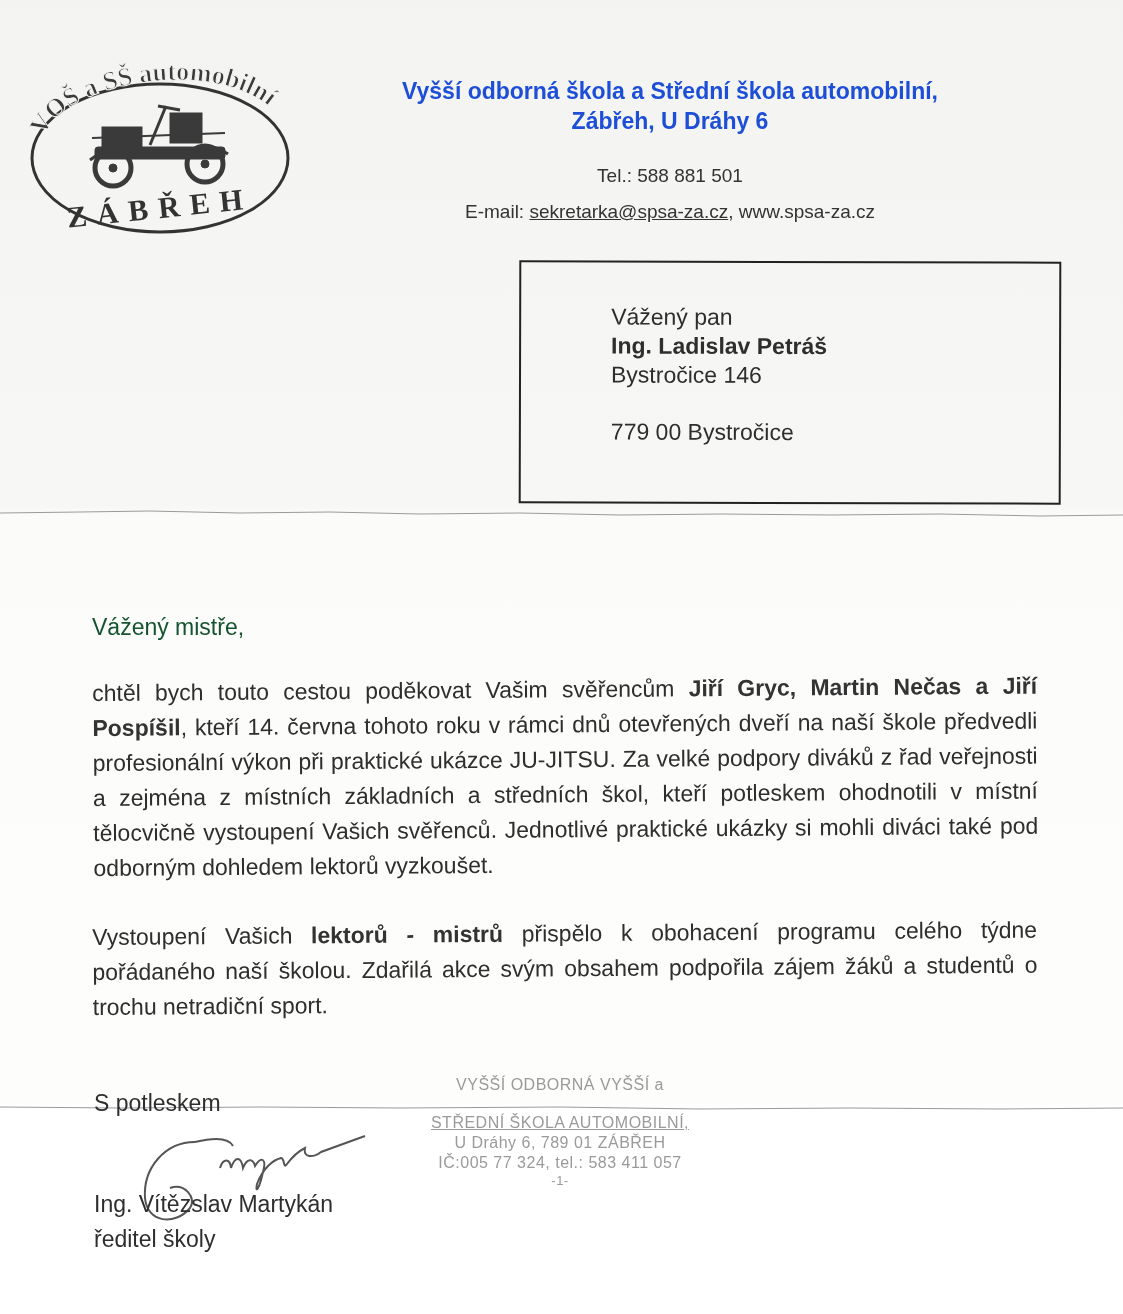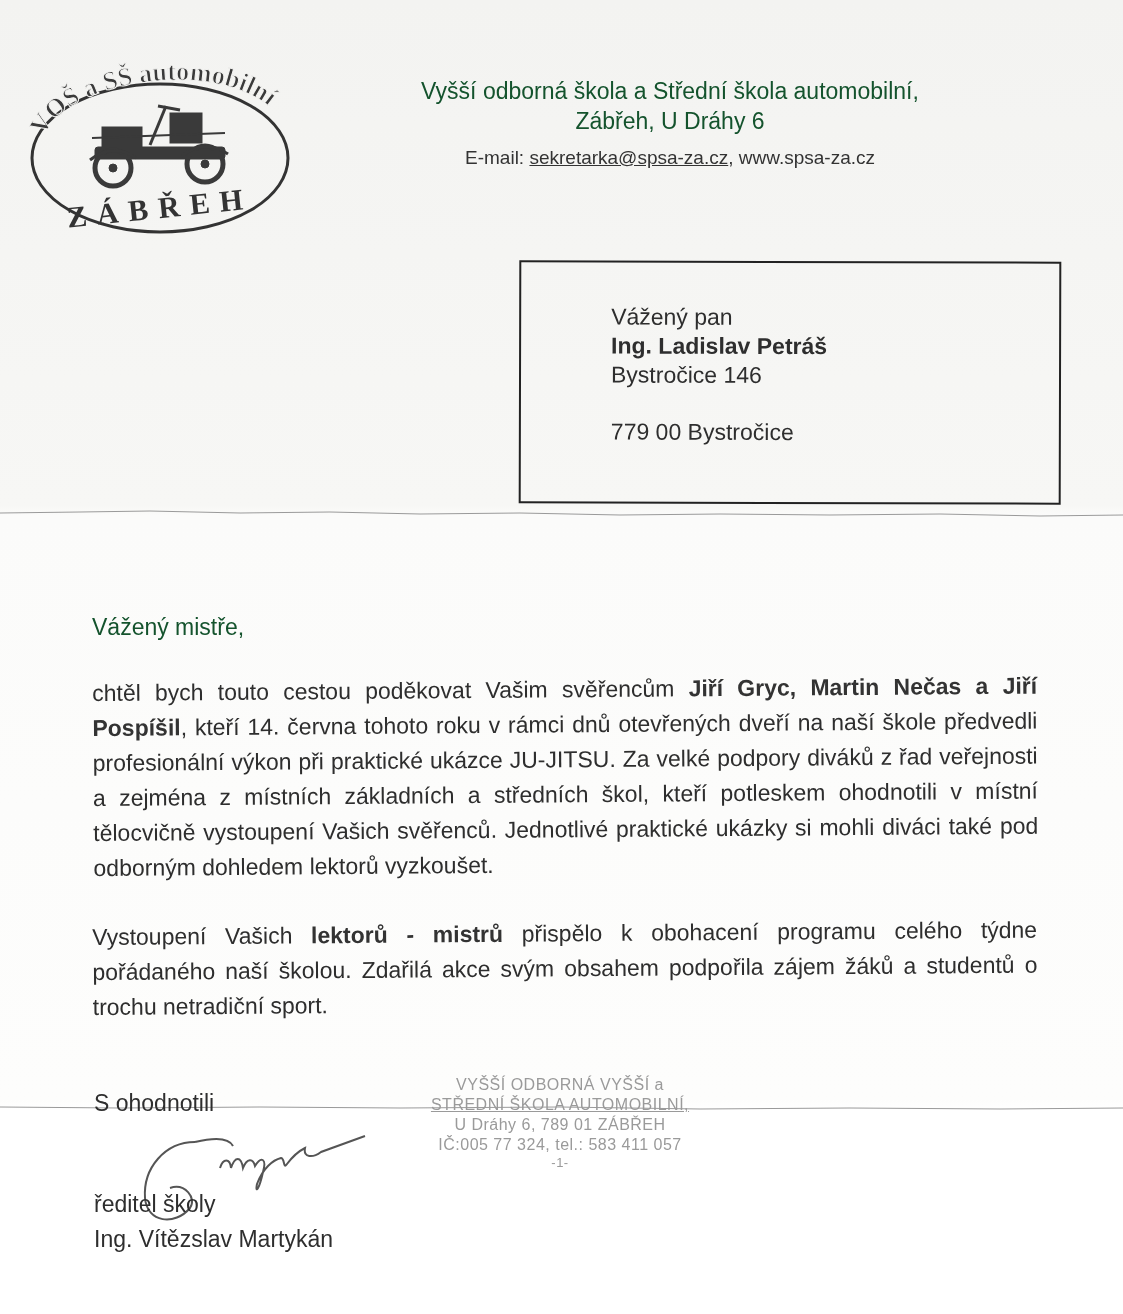--- a/index.html
+++ b/index.html
@@ -15,21 +15,21 @@
       linear-gradient(180deg, #f3f3f1 0px, #f7f7f5 505px, #fbfbfa 515px, #fdfdfc 1100px, #ffffff 1110px, #ffffff 1314px);
   }
   .fold { position: absolute; left: 0; width: 1123px; height: 2px; pointer-events: none; }
   .fold svg { display: block; }
 
   
   .logo { position: absolute; left: 20px; top: 50px; width: 290px; height: 190px; }
 
   
   .header { position: absolute; left: 330px; top: 76px; width: 680px; text-align: center; }
-  .header .school { font-size: 23px; font-weight: normal; color: #14532d; line-height: 30px; }
+  .header .school { font-size: 23px; font-weight: bold; color: #1d4ed8; line-height: 30px; }
   .header .contact { font-size: 19px; color: #333; line-height: 29px; margin-top: 7px; }
   .header .tel { margin-top: 25px; }
   .header .email-link { text-decoration: underline; color: #333; }
 
   
   .addr-box {
     position: absolute; left: 519px; top: 261px; width: 542px; height: 243px;
     border: 2px solid #222; box-sizing: border-box;
     transform: rotate(0.15deg);
   }
@@ -48,21 +48,21 @@
   .p2 { top: 920px; transform: rotate(-0.45deg); transform-origin: left top; }
   .para b { font-weight: bold; color: #333; }
 
   
   .closing { position: absolute; left: 94px; top: 1090px; font-size: 23px; color: #2e2e2e; }
   .signer { position: absolute; left: 94px; top: 1187px; font-size: 23px; line-height: 35px; color: #2e2e2e; }
   .signature { position: absolute; left: 135px; top: 1128px; width: 240px; height: 100px; }
 
   
   .stamp { position: absolute; left: 410px; top: 1075px; width: 300px; text-align: center; color: #9a9a9a; font-size: 16px; line-height: 20px; letter-spacing: 0.5px; }
-  .stamp .l2 { text-decoration: underline; }
+  .stamp .l2 { text-decoration: underline; margin-top: 18px; }
   .stamp .page { font-size: 13px; line-height: 16px; }
 </style>
 </head>
 <body>
 
 <div class="paper"></div>
 
 <div class="fold" style="top:510px;">
   <svg width="1123" height="8" viewBox="0 0 1123 8">
       <path d="M0 3 L80 2 L150 1 L240 3 L330 2 L420 4 L520 3 L620 5 L720 4 L830 5 L940 4 L1040 6 L1123 5" stroke="#9a9a9a" stroke-width="1" fill="none"></path>
@@ -97,20 +97,21 @@
       <path d="M70 110 Q 93 92 116 108" fill="none" stroke-width="3"></path>
       <path d="M162 106 Q 185 88 208 104" fill="none" stroke-width="3"></path>
     </g>
     <text x="140" y="168" text-anchor="middle" font-family="'Liberation Serif', serif" font-weight="bold" font-size="30" letter-spacing="10" fill="#333" transform="rotate(-6 140 160)">ZÁBŘEH</text>
   </svg>
 </div>
 
 <div class="header">
   <div class="school">Vyšší odborná škola a Střední škola automobilní,</div>
   <div class="school">Zábřeh, U Dráhy 6</div>
+  <div class="contact tel">Tel.: 588 881 501</div>
   <div class="contact">
     <span>E-mail: </span><span class="email-link">sekretarka@spsa-za.cz</span><span>, </span><span>www.spsa-za.cz</span>
   </div>
 </div>
 
 <div class="addr-box">
   <div class="lines">
     <div>Vážený pan</div>
     <div class="bold">Ing. Ladislav Petráš</div>
     <div>Bystročice 146</div>
@@ -118,34 +119,34 @@
     <div>779 00 Bystročice</div>
   </div>
 </div>
 
 <div class="salutation">Vážený mistře,</div>
 
 <div class="para p1"><span>chtěl bych touto cestou poděkovat Vašim svěřencům </span><b>Jiří Gryc, Martin Nečas a Jiří Pospíšil</b><span>, kteří 14. června tohoto roku v rámci dnů otevřených dveří na naší škole předvedli profesionální výkon při praktické ukázce JU-JITSU. Za velké podpory diváků z řad veřejnosti a zejména z místních základních a středních škol, kteří potleskem ohodnotili v místní tělocvičně vystoupení Vašich svěřenců. Jednotlivé praktické ukázky si mohli diváci také pod odborným dohledem lektorů vyzkoušet.</span></div>
 
 <div class="para p2"><span>Vystoupení Vašich </span><b>lektorů - mistrů</b><span> přispělo k obohacení programu celého týdne pořádaného naší školou. Zdařilá akce svým obsahem podpořila zájem žáků a studentů o  trochu netradiční sport.</span></div>
 
-<div class="closing">S ohodnotili</div>
+<div class="closing">S potleskem</div>
 
 <div class="stamp">
   <div>VYŠŠÍ ODBORNÁ VYŠŠÍ a</div>
   <div class="l2">STŘEDNÍ ŠKOLA AUTOMOBILNÍ,</div>
   <div>U Dráhy 6, 789 01 ZÁBŘEH</div>
   <div>IČ:005 77 324,   tel.: 583 411 057</div>
   <div class="page">-1-</div>
 </div>
 
 <div class="signature">
   <svg width="240" height="100" viewBox="0 0 240 100">
     <path d="M60 14 C 30 14, 8 40, 10 70 C 12 95, 40 98, 55 80 C 62 70, 50 55, 35 60" fill="none" stroke="#555" stroke-width="2"></path>
     <path d="M60 14 C 85 8, 95 12, 98 18" fill="none" stroke="#555" stroke-width="2"></path>
     <path d="M85 40 C 88 30, 95 30, 96 40 C 100 28, 106 28, 108 40 C 112 30, 118 30, 120 38 C 126 28, 132 30, 128 44 C 124 62, 120 66, 122 56 C 128 40, 138 32, 146 30 C 150 30, 148 42, 152 36 C 158 28, 166 22, 170 20 C 168 30, 178 30, 186 24 L 230 8" fill="none" stroke="#555" stroke-width="2"></path>
   </svg>
 </div>
 
 <div class="signer">
+  <div>Ing. Vítězslav Martykán</div>
   <div>ředitel školy</div>
-  <div>Ing. Vítězslav Martykán</div>
 </div>
 
 </body></html>

